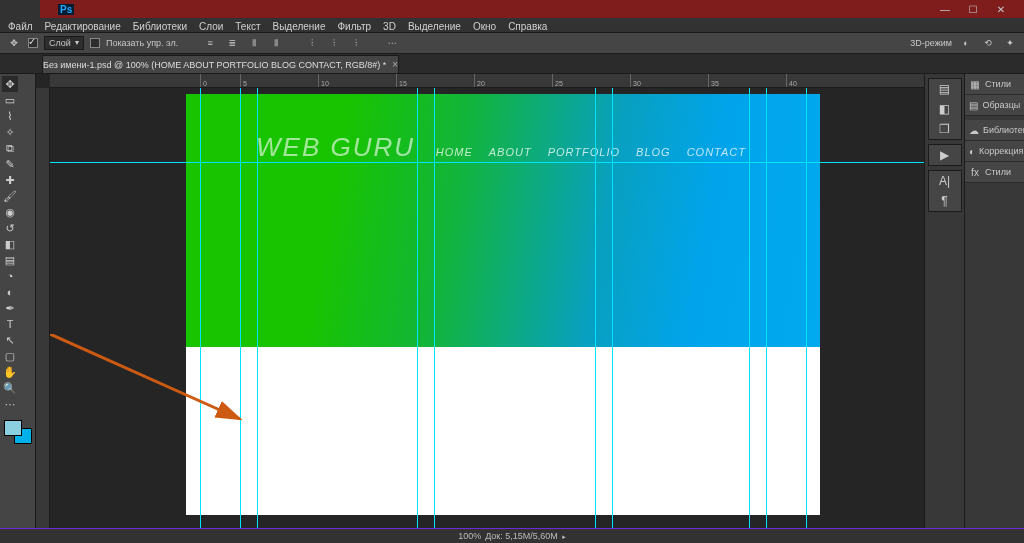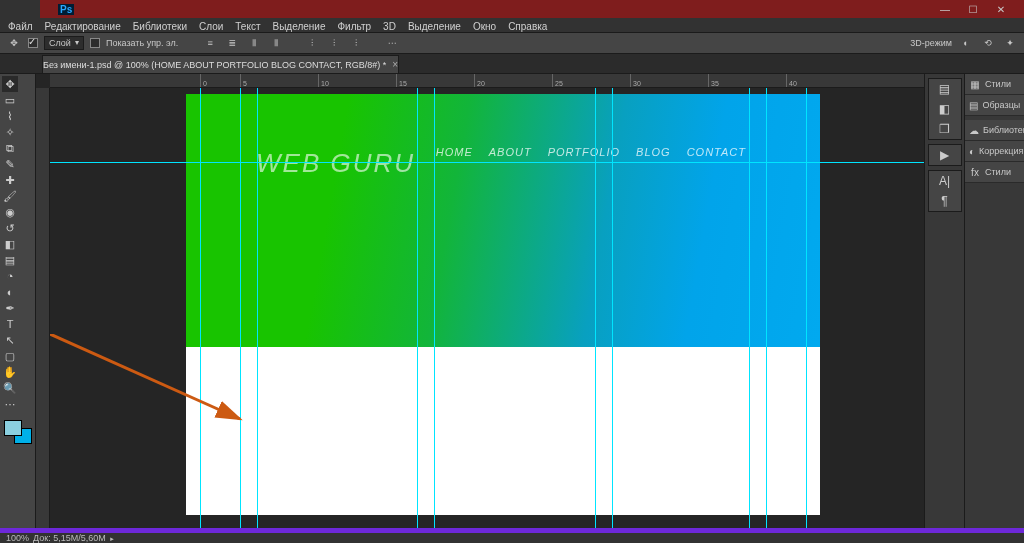--- a/index.html
+++ b/index.html
@@ -24,34 +24,34 @@
   .tb.active { background: #2a2a2a; }
   .swatches-area { margin-top: 8px; width: 34px; display: flex; flex-direction: column; align-items: center; gap: 4px; }
   .swatch-pair { position: relative; width: 28px; height: 24px; }
   .sw-fg { position: absolute; width: 18px; height: 16px; top: 0; left: 0; border: 1px solid #000; background: #8bd0e0; }
   .sw-bg { position: absolute; width: 18px; height: 16px; bottom: 0; right: 0; border: 1px solid #000; background: #00b0e8; }
   .rulers-top { position: absolute; top: 0; left: 14px; right: 0; height: 14px; background: #383838; border-bottom: 1px solid #1b1b1b; font-size: 7px; color: #aaa; display: flex; overflow: hidden; }
   .rulers-left { position: absolute; top: 14px; left: 0; bottom: 0; width: 14px; background: #383838; border-right: 1px solid #1b1b1b; font-size: 7px; color: #aaa; }
   .canvas-wrap { flex: 1; position: relative; background: #252525; overflow: hidden; }
   .canvas { position: absolute; top: 20px; left: 150px; width: 634px; height: 421px; background: #fff; }
   .hero { position: absolute; top: 0; left: 0; right: 0; height: 253px; background: linear-gradient(100deg, #18c400 0%, #18c400 24%, #12b53a 42%, #08a0c0 65%, #01a4ea 80%, #01a9ef 100%); }
-  .hero .logo { position: absolute; top: 54px; left: 70px; font-style: italic; font-weight: 300; color: rgba(255,255,255,0.6); font-size: 26px; letter-spacing: 2px; }
+  .hero .logo { position: absolute; top: 38px; left: 70px; font-style: italic; font-weight: 300; color: rgba(255,255,255,0.6); font-size: 26px; letter-spacing: 2px; }
   .hero .nav { position: absolute; top: 52px; right: 74px; display: flex; gap: 16px; font-size: 11px; font-style: italic; color: rgba(255,255,255,0.75); letter-spacing: 1px; }
   .hero .underline { position: absolute; top: 68px; left: 280px; right: 74px; height: 1px; background: #b5472a; }
   .h-guide { position: absolute; left: 14px; right: 0; height: 1px; background: #00e5ff; pointer-events: none; }
   .v-guide { position: absolute; top: 14px; bottom: 0; width: 1px; background: #00e5ff; pointer-events: none; }
   .arrow-overlay { position: absolute; pointer-events: none; }
   .right-rail { width: 40px; background: #383838; border-left: 1px solid #1b1b1b; display: flex; flex-direction: column; align-items: center; padding-top: 4px; gap: 4px; }
   .rail-group { background: #454545; width: 34px; border: 1px solid #1b1b1b; display: flex; flex-direction: column; align-items: center; padding: 3px 0; gap: 6px; }
   .rail-icon { font-size: 12px; color: #ccc; }
   .panels { width: 60px; background: #383838; border-left: 1px solid #1b1b1b; display: flex; flex-direction: column; font-size: 9px; }
   .panel-row { display: flex; align-items: center; gap: 4px; padding: 4px 4px; border-bottom: 1px solid #2a2a2a; background: #454545; }
   .panel-row.group-end { margin-bottom: 4px; }
   .pi { width: 12px; height: 12px; display: flex; align-items: center; justify-content: center; font-size: 10px; }
-  .statusbar { height: 15px; background: #323232; border-top: 5px solid #6d28d9; display: flex; align-items: center; font-size: 9px; color: #bbb; padding: 0 6px; gap: 4px; }
+  .statusbar { height: 15px; background: #323232; border-top: 1px solid #6d28d9; display: flex; align-items: center; font-size: 9px; color: #bbb; padding: 0 6px; gap: 4px; justify-content: center; }
   .tri { margin-left: 2px; font-size: 7px; }
   .tick { flex: 0 0 auto; width: 40px; border-left: 1px solid #666; padding-left: 2px; height: 100%; display: flex; align-items: flex-end; }
 </style>
 </head>
 <body>
 
 <div class="titlebar">
   <span class="ps">Ps</span>
   <div class="wcontrols">
     <span>—</span>

